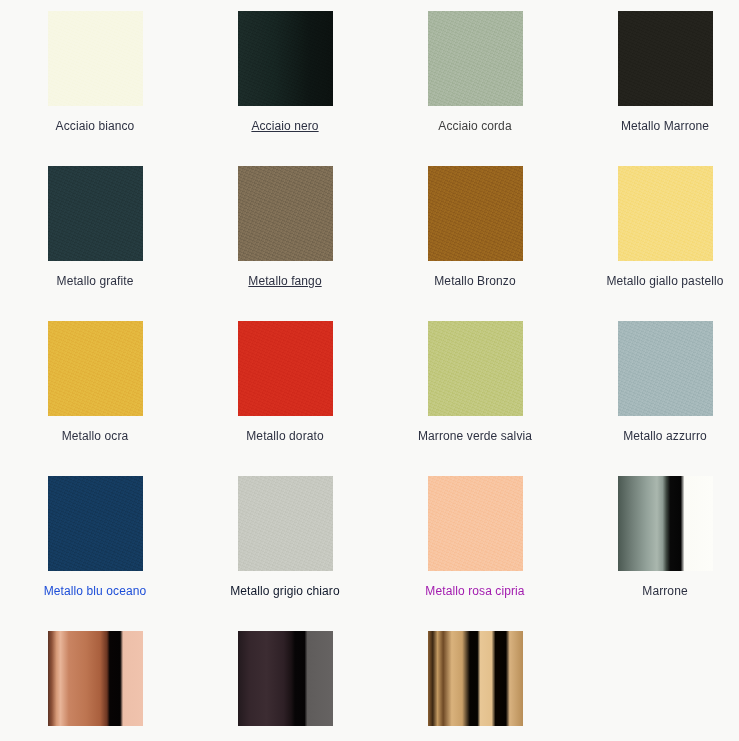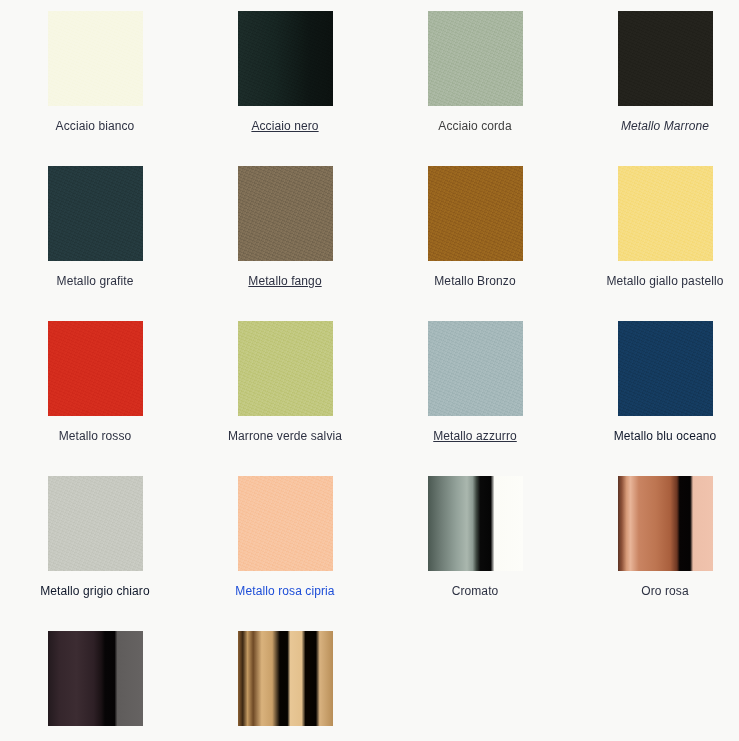--- a/index.html
+++ b/index.html
@@ -87,65 +87,69 @@
     <div class="swatch-cell">
       <div class="swatch-chip grain" style="background: linear-gradient(90deg, rgb(27, 43, 40) 0%, rgb(22, 36, 33) 38%, rgb(13, 21, 19) 75%, rgb(11, 17, 15) 100%);"></div>
       <div class="swatch-label" style="color: rgb(45, 49, 66); text-decoration: underline;">Acciaio nero</div>
     </div>
     <div class="swatch-cell">
       <div class="swatch-chip grain" style="background: rgb(166, 181, 158);"></div>
       <div class="swatch-label" style="color: #404040;">Acciaio corda</div>
     </div>
     <div class="swatch-cell">
       <div class="swatch-chip grain" style="background: rgb(34, 33, 27);"></div>
-      <div class="swatch-label" style="color: rgb(45, 49, 66); font-style: italic;">Metallo Marrone</div>
+      <div class="swatch-label" style="color: rgb(45, 49, 66);">Metallo Marrone</div>
     </div>
     <div class="swatch-cell">
       <div class="swatch-chip grain" style="background: rgb(35, 56, 60);"></div>
       <div class="swatch-label" style="color: rgb(45, 49, 66);">Metallo grafite</div>
     </div>
     <div class="swatch-cell">
       <div class="swatch-chip grain" style="background: rgb(122, 106, 82);"></div>
       <div class="swatch-label" style="color: rgb(45, 49, 66); text-decoration: underline;">Metallo fango</div>
     </div>
     <div class="swatch-cell">
       <div class="swatch-chip grain" style="background: rgb(148, 97, 29);"></div>
       <div class="swatch-label" style="color: rgb(45, 49, 66);">Metallo Bronzo</div>
     </div>
     <div class="swatch-cell">
       <div class="swatch-chip grain" style="background: rgb(246, 220, 126);"></div>
       <div class="swatch-label" style="color: rgb(45, 49, 66);">Metallo giallo pastello</div>
     </div>
     <div class="swatch-cell">
+      <div class="swatch-chip grain" style="background: rgb(227, 181, 60);"></div>
+      <div class="swatch-label" style="color: rgb(45, 49, 66);">Metallo ocra</div>
+    </div>
+    <div class="swatch-cell">
       <div class="swatch-chip grain" style="background: rgb(211, 43, 28);"></div>
-      <div class="swatch-label" style="color: rgb(45, 49, 66);">Metallo rosso</div>
+      <div class="swatch-label" style="color: rgb(45, 49, 66);">Metallo dorato</div>
     </div>
     <div class="swatch-cell">
       <div class="swatch-chip grain" style="background: rgb(192, 199, 124);"></div>
       <div class="swatch-label" style="color: rgb(45, 49, 66);">Marrone verde salvia</div>
     </div>
     <div class="swatch-cell">
       <div class="swatch-chip grain" style="background: rgb(163, 183, 185);"></div>
-      <div class="swatch-label" style="color: rgb(45, 49, 66); text-decoration: underline;">Metallo azzurro</div>
+      <div class="swatch-label" style="color: rgb(45, 49, 66);">Metallo azzurro</div>
     </div>
     <div class="swatch-cell">
       <div class="swatch-chip grain" style="background: rgb(20, 57, 92);"></div>
-      <div class="swatch-label" style="color: #0f172a;">Metallo blu oceano</div>
+      <div class="swatch-label" style="color: #1d4ed8;">Metallo blu oceano</div>
     </div>
     <div class="swatch-cell">
       <div class="swatch-chip grain" style="background: rgb(198, 200, 191);"></div>
       <div class="swatch-label" style="color: #0f172a;">Metallo grigio chiaro</div>
     </div>
     <div class="swatch-cell">
       <div class="swatch-chip grain" style="background: rgb(248, 195, 158);"></div>
-      <div class="swatch-label" style="color: #1d4ed8;">Metallo rosa cipria</div>
+      <div class="swatch-label" style="color: #a21caf;">Metallo rosa cipria</div>
     </div>
     <div class="swatch-cell">
       <div class="swatch-chip" style="background: linear-gradient(90deg, rgb(75, 89, 82) 0%, rgb(111, 125, 118) 14%, rgb(147, 162, 154) 30%, rgb(170, 183, 174) 41%, rgb(141, 155, 147) 47%, rgb(61, 70, 63) 51%, rgb(9, 9, 9) 55%, rgb(5, 5, 5) 66%, rgb(251, 251, 246) 70%, rgb(253, 253, 249) 100%);"></div>
-      <div class="swatch-label" style="color: rgb(45, 49, 66);">Cromato</div>
+      <div class="swatch-label" style="color: rgb(45, 49, 66);">Marrone</div>
     </div>
     <div class="swatch-cell">
       <div class="swatch-chip" style="background: linear-gradient(90deg, rgb(92, 52, 37) 0%, rgb(141, 81, 56) 4%, rgb(214, 154, 120) 9%, rgb(232, 181, 153) 13%, rgb(201, 132, 98) 22%, rgb(189, 117, 81) 40%, rgb(169, 95, 61) 55%, rgb(108, 54, 34) 62%, rgb(7, 4, 4) 65%, rgb(5, 3, 3) 76%, rgb(237, 191, 169) 79%, rgb(240, 195, 173) 100%);"></div>
       <div class="swatch-label" style="color: rgb(45, 49, 66);">Oro rosa</div>
     </div>
     <div class="swatch-cell">
       <div class="swatch-chip" style="background: linear-gradient(90deg, rgb(35, 26, 30) 0%, rgb(53, 38, 44) 12%, rgb(60, 44, 50) 30%, rgb(46, 32, 38) 48%, rgb(26, 17, 20) 56%, rgb(7, 5, 6) 60%, rgb(6, 4, 5) 70%, rgb(95, 92, 91) 73%, rgb(102, 99, 98) 100%);"></div>
       <div class="swatch-label" style="color: rgb(45, 49, 66);">Nichel Nero</div>
     </div>
     <div class="swatch-cell">

